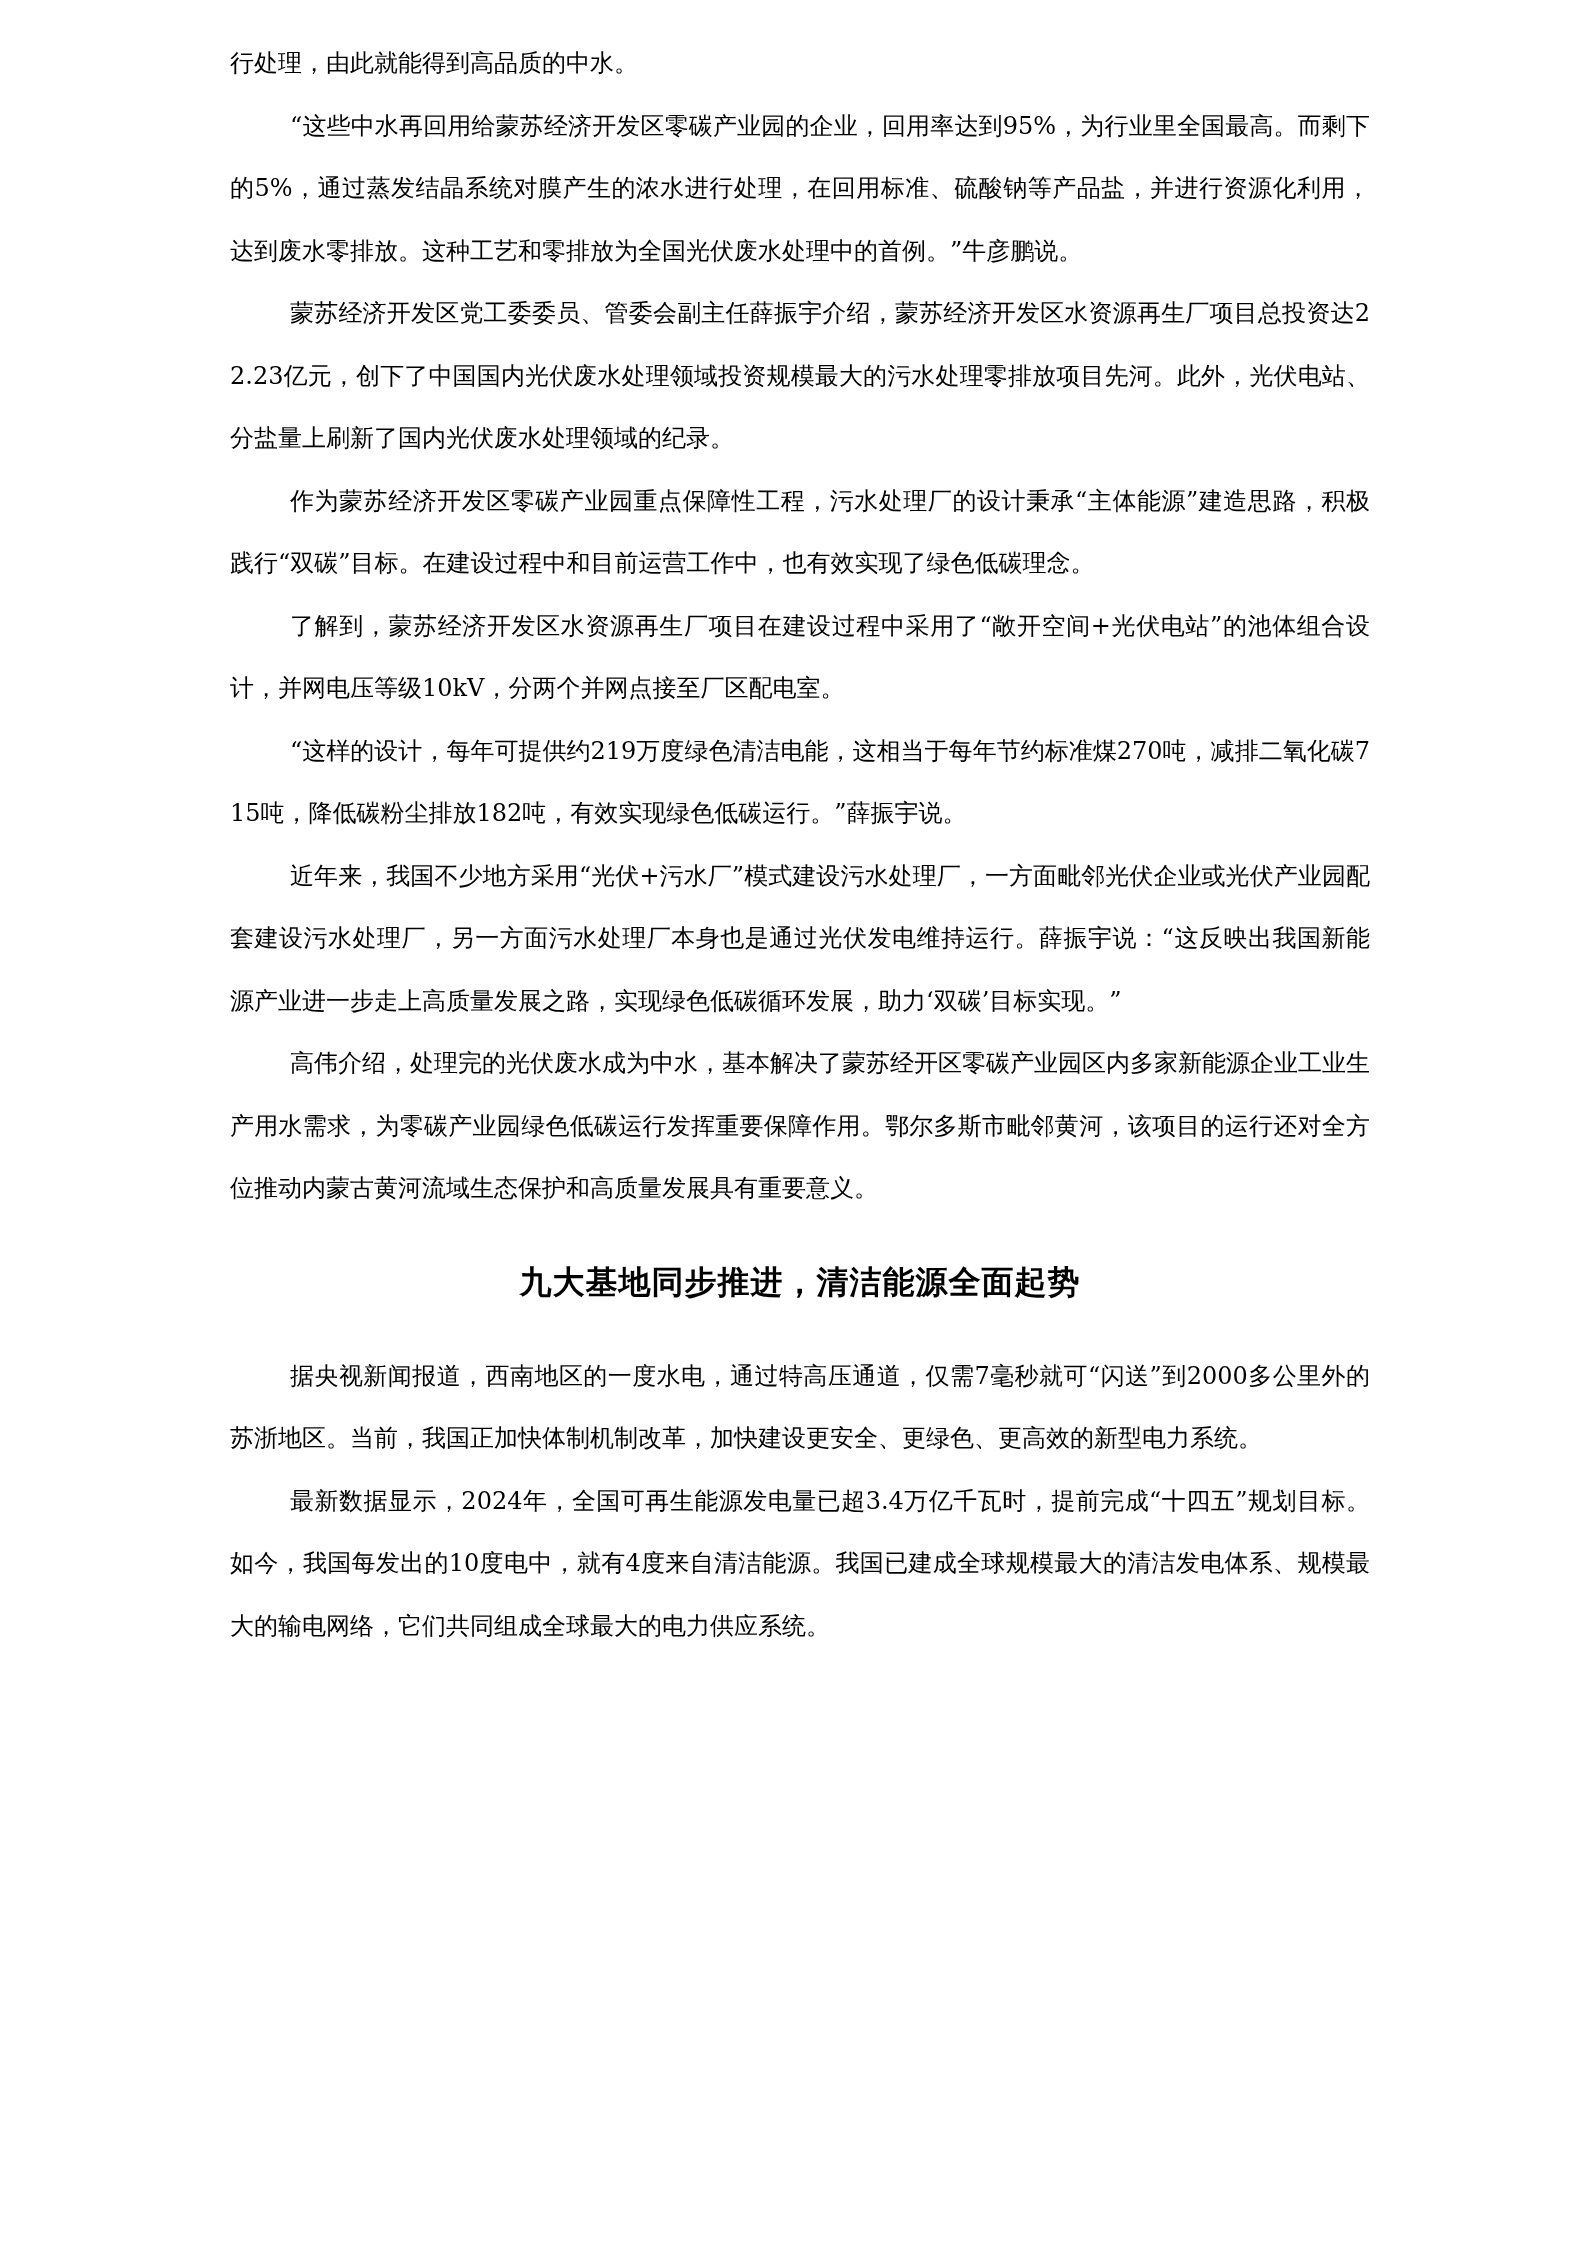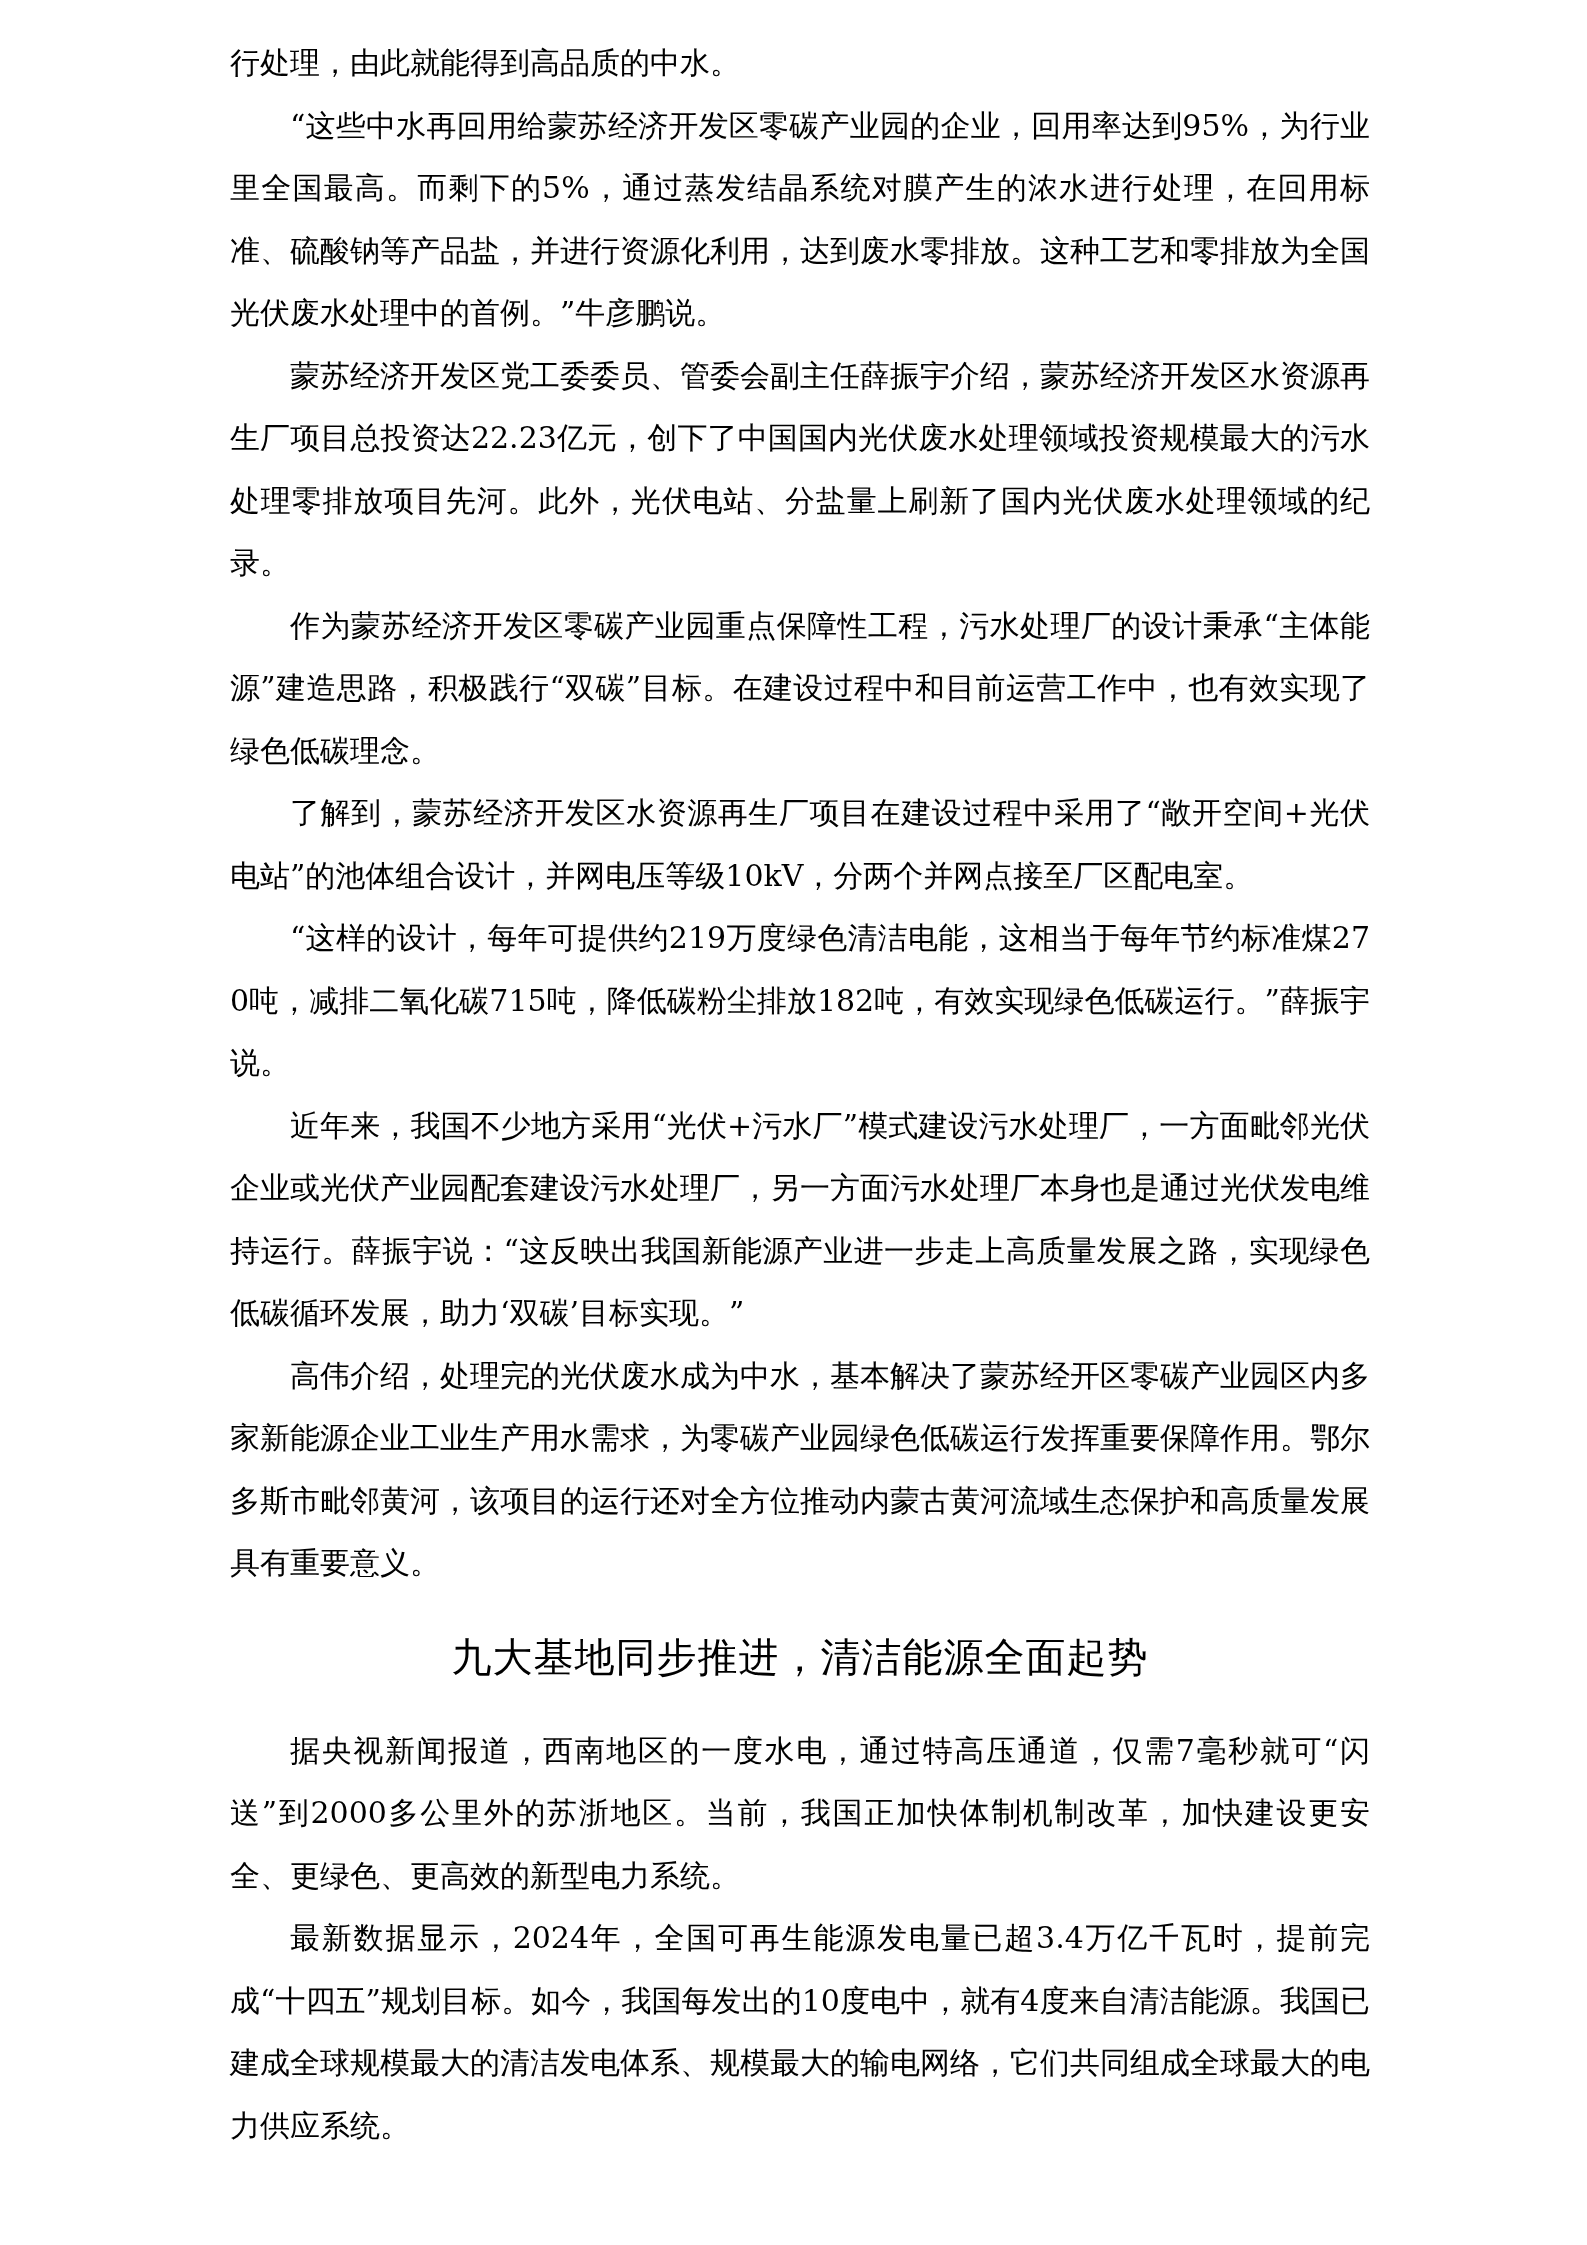--- a/index.html
+++ b/index.html
@@ -16,38 +16,38 @@
     color: #000000;
   }
   .page {
     position: absolute;
     left: 230px;
     top: 32px;
     width: 1140px;
   }
   .para {
     margin: 0;
-    font-size: 30px;
+    font-size: 24px;
     line-height: 62.5px;
     text-align: justify;
     text-justify: inter-character;
     letter-spacing: 0;
     word-break: break-all;
   }
   .para.indent {
     text-indent: 60px;
   }
   .section-title {
     margin: 0;
     height: 125px;
     line-height: 125px;
     text-align: center;
     font-family: "DejaVu Sans", "Liberation Sans", sans-serif;
-    font-weight: normal;
-    font-size: 40px;
+    font-weight: bold;
+    font-size: 32px;
     letter-spacing: 1px;
   }
 </style>
 </head>
 <body>
 
 <div class="page">
 
   <p class="para">行处理，由此就能得到高品质的中水。</p>
   <p class="para indent">“这些中水再回用给蒙苏经济开发区零碳产业园的企业，回用率达到95%，为行业里全国最高。而剩下的5%，通过蒸发结晶系统对膜产生的浓水进行处理，在回用标准、硫酸钠等产品盐，并进行资源化利用，达到废水零排放。这种工艺和零排放为全国光伏废水处理中的首例。”牛彦鹏说。</p>

